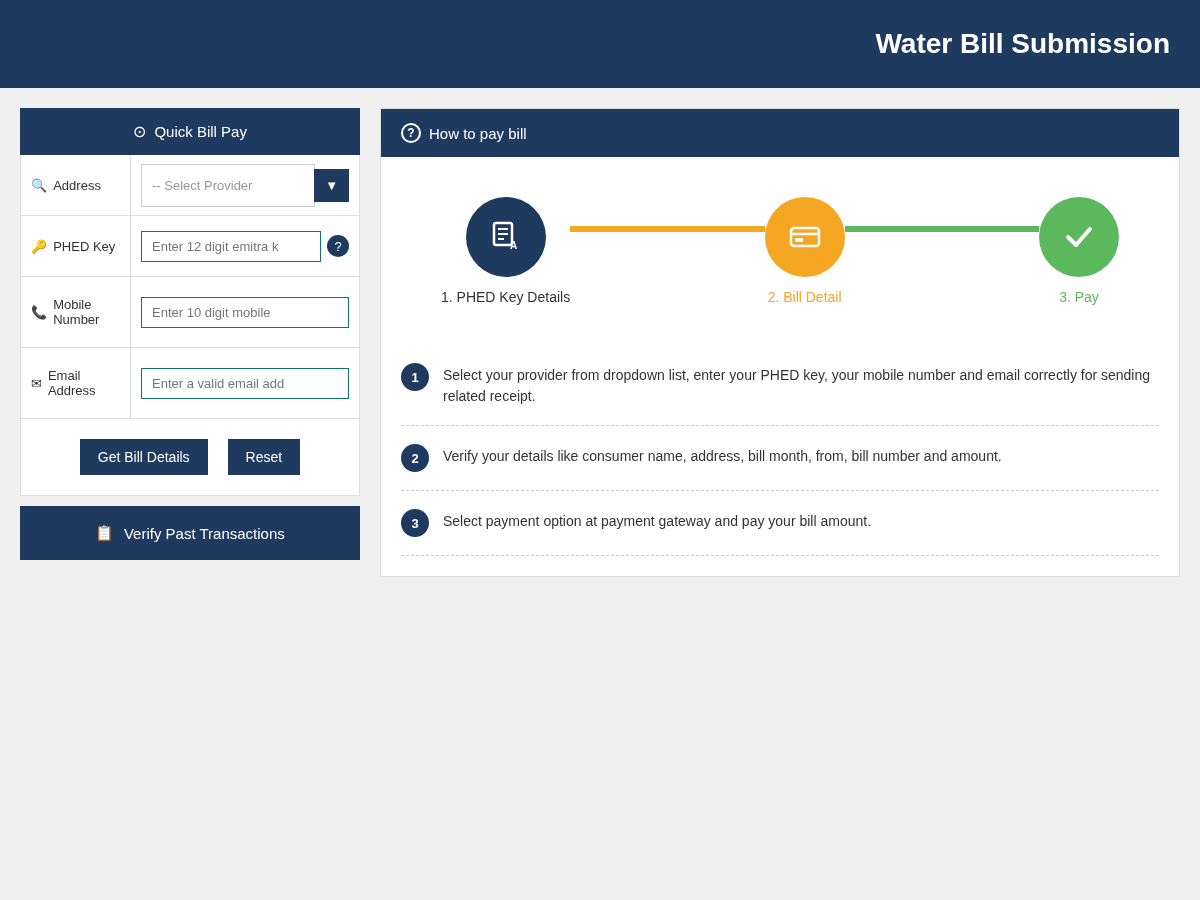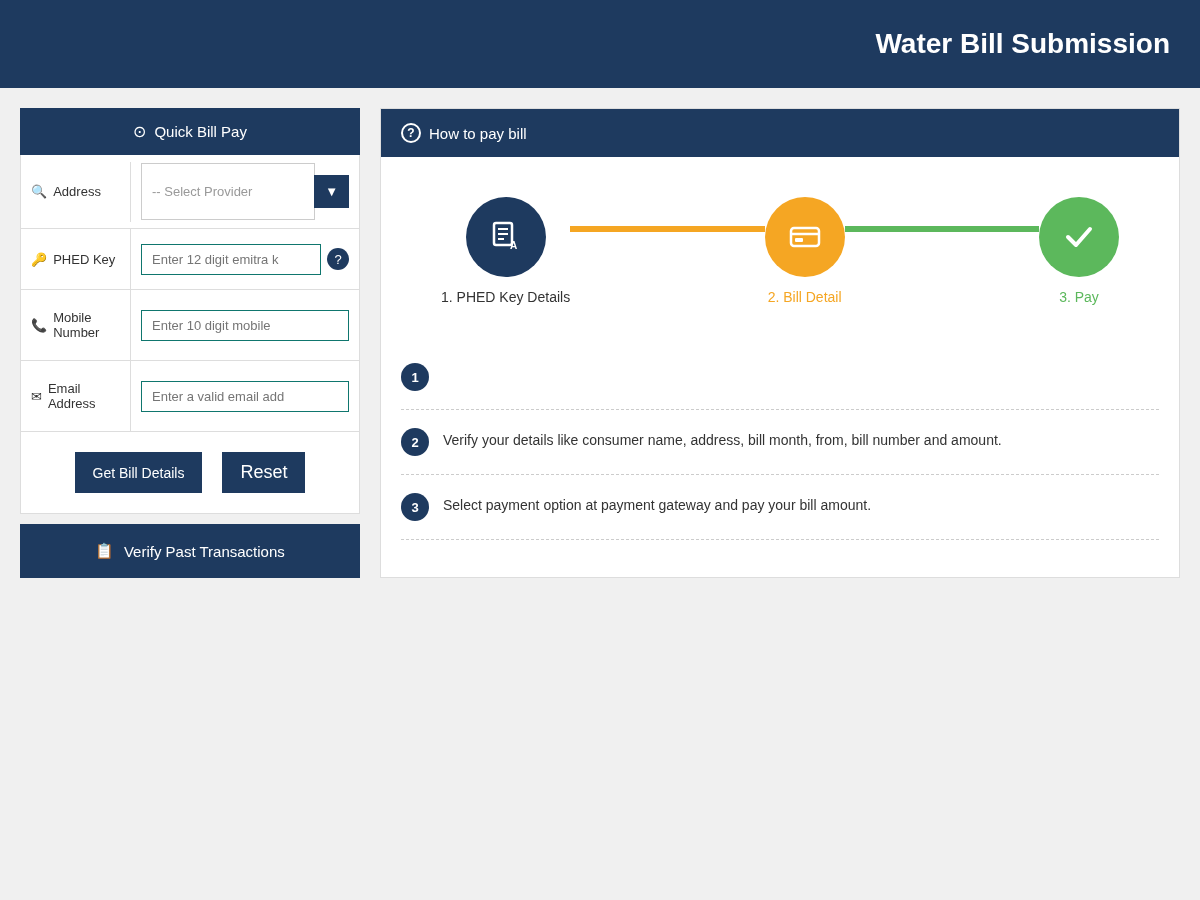--- a/index.html
+++ b/index.html
@@ -95,21 +95,21 @@
 
     .provider-wrap {
       display: flex;
       align-items: center;
       width: 100%;
     }
 
     .provider-select {
       flex: 1;
       border: 1px solid #ccc;
-      padding: 20px 10px;
+      padding: 13px 10px;
       font-size: 13px;
       color: #999;
       outline: none;
       background: white;
       appearance: none;
       -webkit-appearance: none;
     }
 
     .select-arrow {
       background: #1e3a5f;
@@ -156,21 +156,21 @@
       font-size: 14px;
       cursor: pointer;
       font-weight: 500;
     }
 
     .btn-reset {
       background: #1e3a5f;
       color: white;
       border: none;
       padding: 10px 18px;
-      font-size: 18px;
+      font-size: 14px;
       cursor: pointer;
       font-weight: 500;
     }
 
     .verify-btn {
       background: #1e3a5f;
       color: white;
       padding: 18px 16px;
       text-align: center;
       font-size: 15px;
@@ -421,20 +421,21 @@
           <div class="step-label step-label-3">3. Pay</div>
         </div>
 
       </div>
     </div>
 
     <div class="instructions">
 
       <div class="instruction-item">
         <div class="instruction-num">1</div>
+        <div class="instruction-text">Select your provider from dropdown list, enter your PHED key, your mobile number and email correctly for sending related receipt.</div>
       </div>
 
       <div class="instruction-item">
         <div class="instruction-num">2</div>
         <div class="instruction-text">Verify your details like consumer name, address, bill month, from, bill number and amount.</div>
       </div>
 
       <div class="instruction-item" style="border-bottom: 1px dashed #ccc;">
         <div class="instruction-num">3</div>
         <div class="instruction-text">Select payment option at payment gateway and pay your bill amount.</div>

